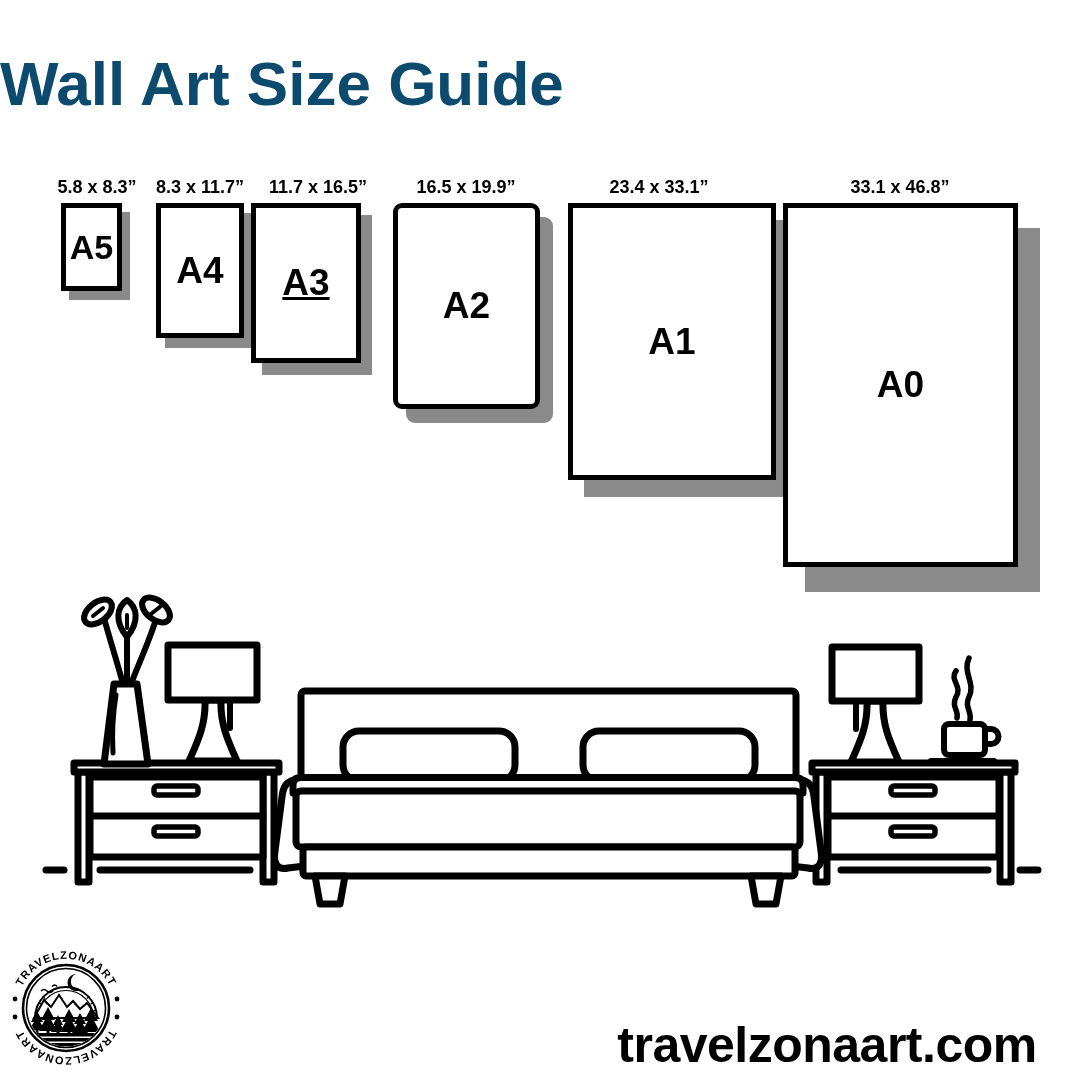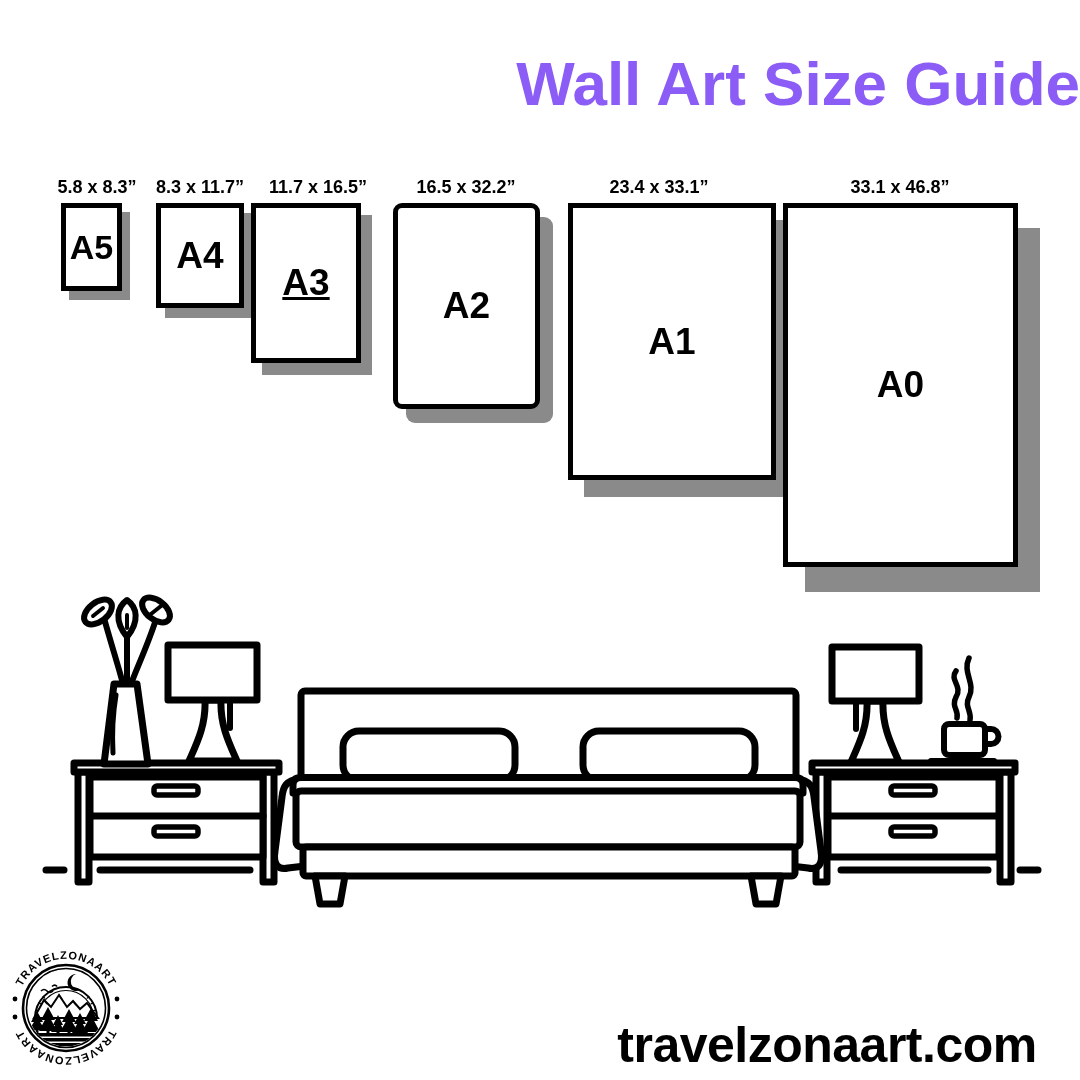--- a/index.html
+++ b/index.html
@@ -2,36 +2,36 @@
 <html><head>
 <meta charset="utf-8">
 <style>
   html,body{margin:0;padding:0;}
   body{
     width:1080px;height:1080px;position:relative;overflow:hidden;
     background:#ffffff;color:#000;
     font-family:"Liberation Sans", sans-serif;
   }
   .title{
-    position:absolute;top:48px;left:0;width:1080px;text-align:right;
-    font-size:62px;font-weight:bold;letter-spacing:0;color:#8b5cf6;
+    position:absolute;top:48px;left:0;width:1080px;text-align:left;
+    font-size:62px;font-weight:bold;letter-spacing:0;color:#0c4a6e;
   }
   
   .dim-label{
     position:absolute;top:177px;transform:translateX(-50%);
     font-size:18px;font-weight:bold;white-space:nowrap;color:#000;
   }
   .paper{
     position:absolute;top:203px;box-sizing:border-box;
     border:5px solid #000;background:#fff;
     display:flex;align-items:center;justify-content:center;
     font-weight:bold;font-size:37px;color:#000;
   }
   .paper.a5{left:61px;width:61px;height:88px;box-shadow:8px 9px 0 0 #8a8a8a;font-size:34px;}
-  .paper.a4{left:156px;width:88px;height:105px;box-shadow:9px 10px 0 0 #8a8a8a;}
+  .paper.a4{left:156px;width:88px;height:135px;box-shadow:9px 10px 0 0 #8a8a8a;}
   .paper.a3{left:251px;width:110px;height:160px;box-shadow:11px 12px 0 0 #8a8a8a;text-decoration:underline;}
   .paper.a2{left:393px;width:147px;height:206px;box-shadow:13px 14px 0 0 #8a8a8a;border-radius:9px;}
   .paper.a1{left:568px;width:208px;height:277px;box-shadow:16px 17px 0 0 #8a8a8a;}
   .paper.a0{left:783px;width:235px;height:364px;box-shadow:22px 25px 0 0 #8a8a8a;}
   .lbl-a5{left:97px;text-align:center;}.lbl-a4{left:200px;}.lbl-a3{left:318px;}
   .lbl-a2{left:466px;}.lbl-a1{left:659px;}.lbl-a0{left:900px;}
   
   .scene{position:absolute;left:0;top:585px;width:1080px;height:330px;}
   
   .logo{position:absolute;left:0px;top:938px;width:132px;height:140px;}
@@ -44,21 +44,21 @@
 </style>
 </head>
 <body>
 
 <div class="title">Wall Art Size Guide</div>
 
 <div>
   <div class="dim-label lbl-a5">5.8 x 8.3”</div>
   <div class="dim-label lbl-a4">8.3 x 11.7”</div>
   <div class="dim-label lbl-a3">11.7 x 16.5”</div>
-  <div class="dim-label lbl-a2">16.5 x 32.2”</div>
+  <div class="dim-label lbl-a2">16.5 x 19.9”</div>
   <div class="dim-label lbl-a1">23.4 x 33.1”</div>
   <div class="dim-label lbl-a0">33.1 x 46.8”</div>
 
   <div class="paper a5">A5</div>
   <div class="paper a4">A4</div>
   <div class="paper a3">A3</div>
   <div class="paper a2">A2</div>
   <div class="paper a1">A1</div>
   <div class="paper a0">A0</div>
 </div>

